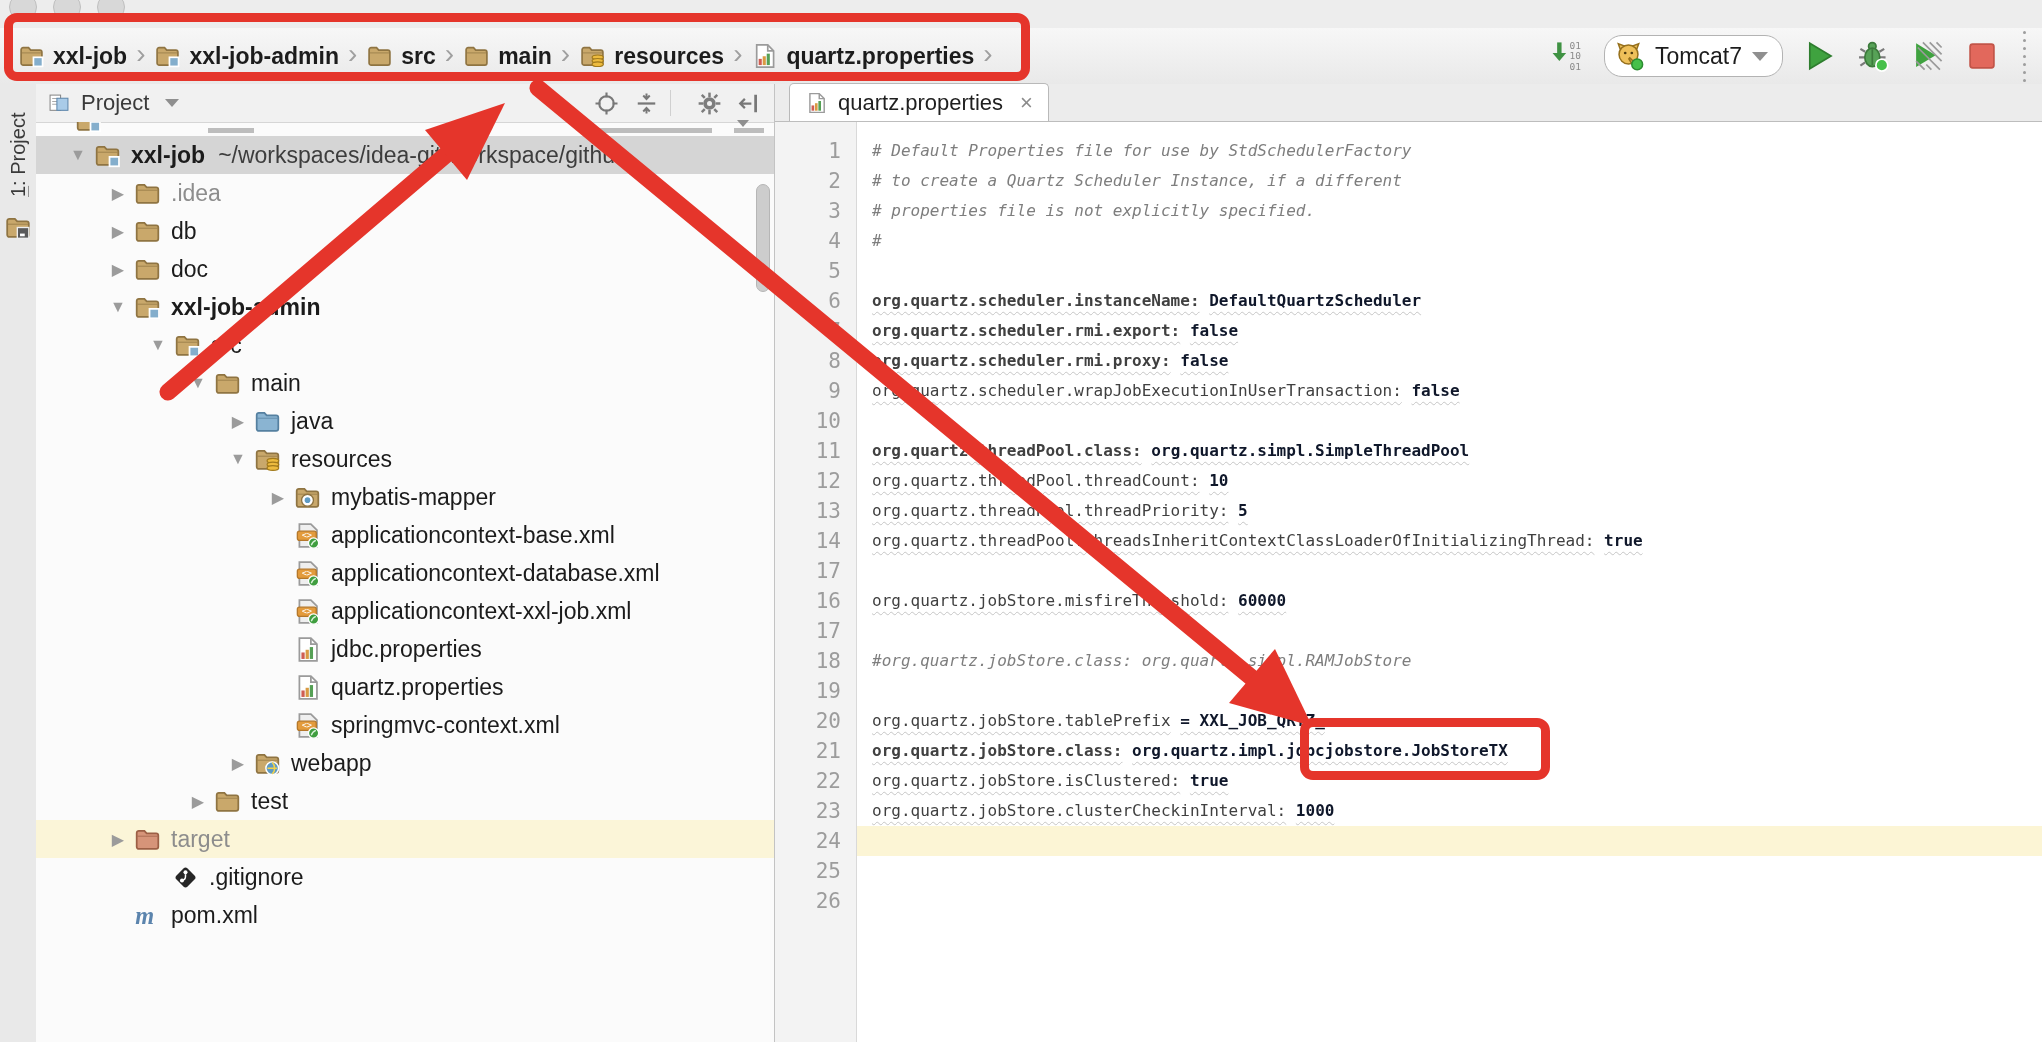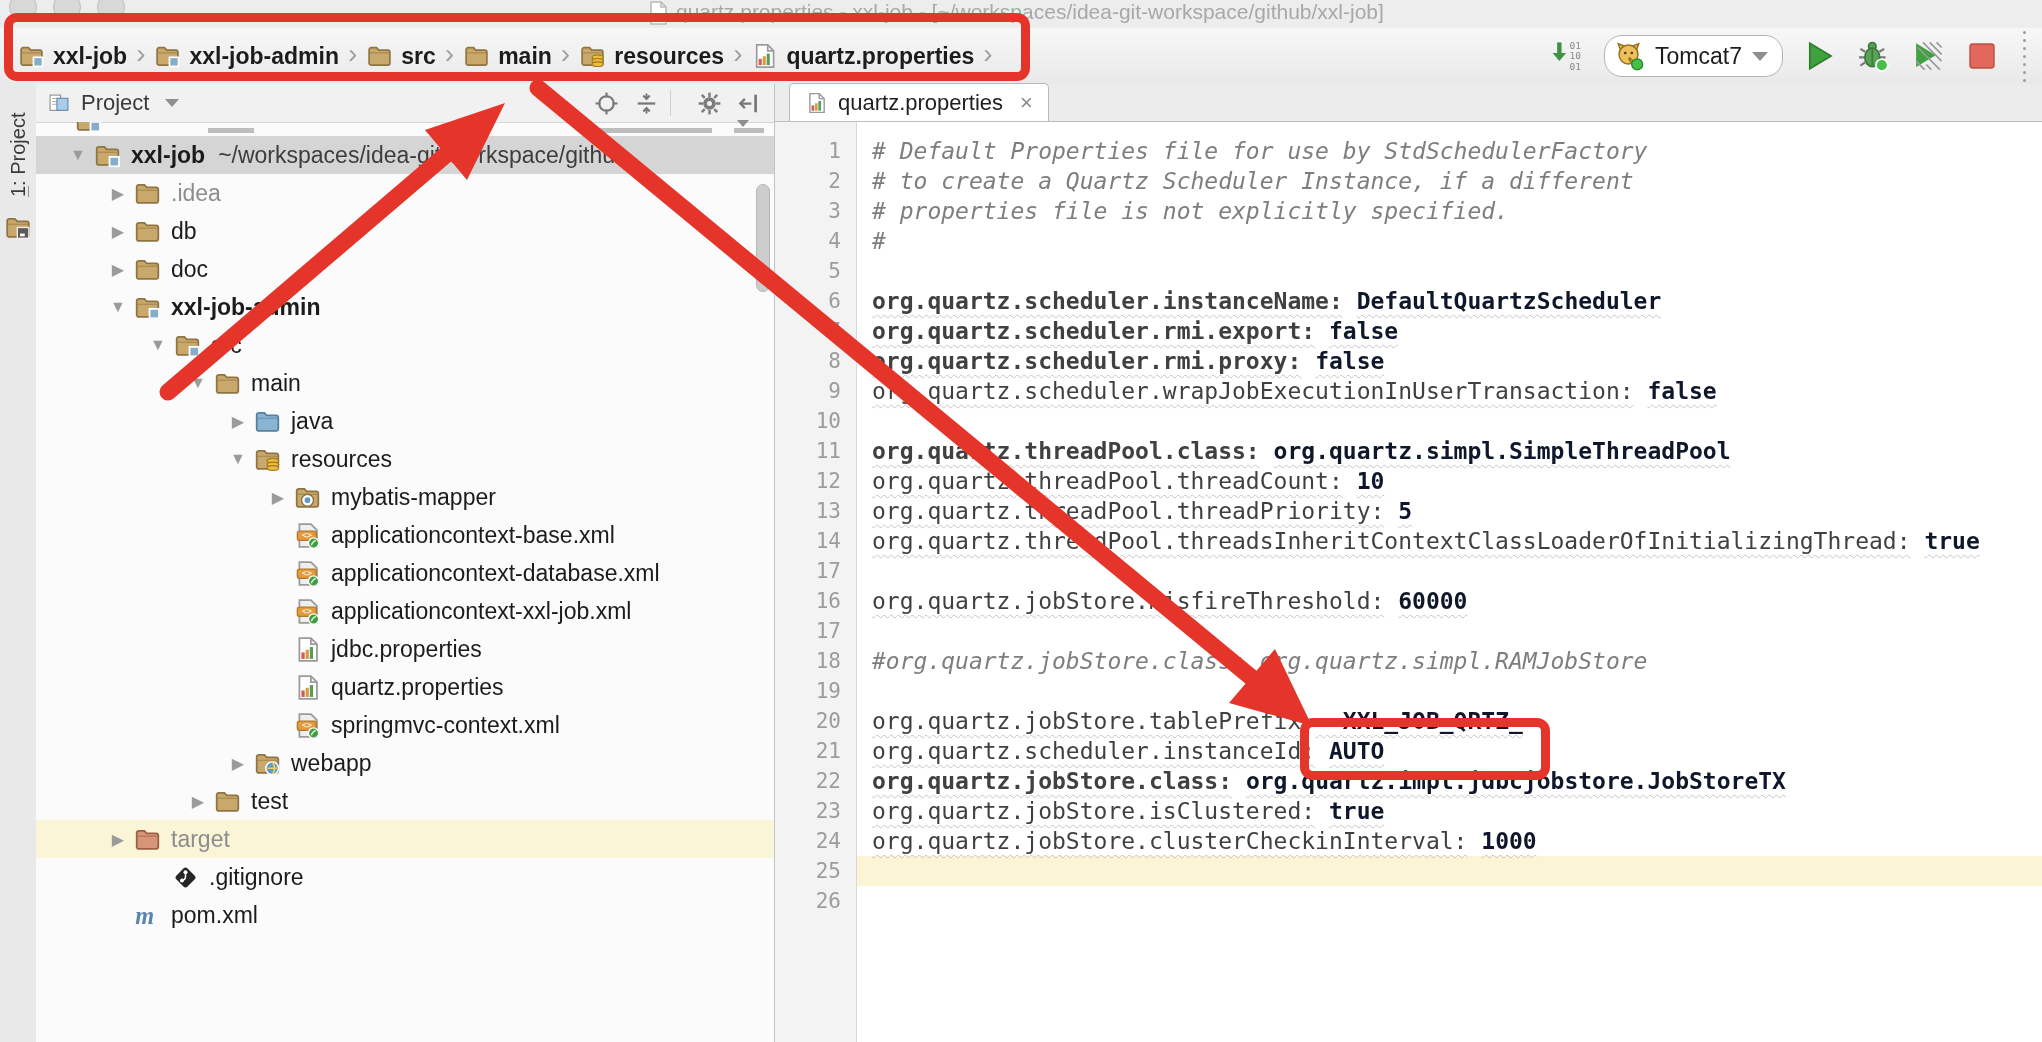--- a/index.html
+++ b/index.html
@@ -57,21 +57,21 @@
   
   .editor{position:absolute;left:775px;top:84px;right:0;bottom:0;background:#fff}
   .tabbar{height:38px;background:#ececec;border-bottom:1px solid #bdbdbd;display:flex;align-items:flex-end;box-sizing:border-box}
   .tab{margin-left:14px;height:38px;background:#fff;border:1px solid #b9b9b9;border-bottom:none;border-radius:5px 5px 0 0;
     display:flex;align-items:center;padding:0 15px;font-size:22px;color:#1f1f1f;gap:10px;box-sizing:border-box}
   .tab .ic{width:23px;height:22px}
   .tab-close{color:#8b8b8b;font-size:22px;margin-left:7px;line-height:1}
   .ebody{position:absolute;top:38px;left:0;right:0;bottom:0;display:flex}
   .gutter{width:82px;flex:none;background:#f3f3f3;border-right:1px solid #d9d9d9;padding:14px 15px 0 0;box-sizing:border-box;
     font-family:"DejaVu Sans Mono",monospace;font-size:21px;color:#9c9c9c;text-align:right;line-height:30px}
-  .code{flex:1;padding-top:14px;font-family:"DejaVu Sans Mono",monospace;font-size:23px;line-height:30px;overflow:hidden}
+  .code{flex:1;padding-top:14px;font-family:"DejaVu Sans Mono",monospace;font-size:16px;line-height:30px;overflow:hidden}
   .cline{height:30px;padding-left:15px;white-space:pre}
   .cline.caret{background:#fcf5d5}
   .tk-c{color:#7e7e7e;font-style:italic}
   .tk-k,.tk-kb{color:#404040}
   .tk-kb{font-weight:700}
   .tk-v{color:#0f172a;font-weight:700}
   .wv{text-decoration:underline;text-decoration-style:wavy;text-decoration-color:#c6c6c6;text-decoration-thickness:1px;text-underline-offset:5px}
   
   .anno{position:absolute;border:9px solid #e5352b;border-radius:13px;box-sizing:border-box;pointer-events:none}
   #annoBox1{left:4px;top:13px;width:1026px;height:68px}
@@ -82,29 +82,20 @@
 </style>
 </head>
 <body>
 
 <div id="window">
 
   <div class="titlebar">
     <span class="light" style="left:9px"></span>
     <span class="light" style="left:53px"></span>
     <span class="light" style="left:97px"></span>
-    <div class="title-wrap">
-      <span class="ic title-doc">
-        <svg viewBox="0 0 17 24">
-            <path d="M1 1h10l5 5v17H1z" fill="#fff" stroke="#b8b8b8" stroke-width="1.5"></path>
-            <path d="M11 1v5h5" fill="none" stroke="#b8b8b8" stroke-width="1.5"></path>
-          </svg>
-      </span>
-      <span>quartz.properties - xxl-job - [~/workspaces/idea-git-workspace/github/xxl-job]</span>
-    </div>
   </div>
 
   <div class="toolbar">
     <div class="crumbs" id="crumbs">
         <span class="crumb">
           <span class="ic">
             <svg viewBox="0 0 20 20">
               <path d="M2 5.2c0-.9.7-1.6 1.6-1.6h4.1l1.7 1.9h7c.9 0 1.6.7 1.6 1.6v8.3c0 .9-.7 1.6-1.6 1.6H3.6c-.9 0-1.6-.7-1.6-1.6z" fill="#c9a86b" stroke="#8f7442" stroke-width="1.3"></path>
               <path d="M2.6 7.6h14.8" stroke="#8f7442" stroke-width="1" opacity=".55"></path>
               <rect x="11.5" y="11" width="7" height="7" fill="#84aecc" stroke="#fff" stroke-width="1.3"></rect>
@@ -620,21 +611,20 @@
           <div class="cline"><span class="tk-kb wv">org.quartz.threadPool.class:</span><span class=""> </span><span class="tk-v wv">org.quartz.simpl.SimpleThreadPool</span></div>
           <div class="cline"><span class="tk-k wv">org.quartz.threadPool.threadCount:</span><span class=""> </span><span class="tk-v wv">10</span></div>
           <div class="cline"><span class="tk-k wv">org.quartz.threadPool.threadPriority:</span><span class=""> </span><span class="tk-v wv">5</span></div>
           <div class="cline"><span class="tk-k wv">org.quartz.threadPool.threadsInheritContextClassLoaderOfInitializingThread:</span><span class=""> </span><span class="tk-v wv">true</span></div>
           <div class="cline"></div>
           <div class="cline"><span class="tk-k wv">org.quartz.jobStore.misfireThreshold:</span><span class=""> </span><span class="tk-v wv">60000</span></div>
           <div class="cline"></div>
           <div class="cline"><span class="tk-c">#org.quartz.jobStore.class: org.quartz.simpl.RAMJobStore</span></div>
           <div class="cline"></div>
           <div class="cline"><span class="tk-k wv">org.quartz.jobStore.tablePrefix</span><span class=""> </span><span class="tk-v wv">= XXL_JOB_QRTZ_</span></div>
-          <div class="cline"><span class="tk-k wv">org.quartz.scheduler.instanceId:</span><span class=""> </span><span class="tk-v wv">AUTO</span></div>
           <div class="cline"><span class="tk-kb wv">org.quartz.jobStore.class:</span><span class=""> </span><span class="tk-v wv">org.quartz.impl.jdbcjobstore.JobStoreTX</span></div>
           <div class="cline"><span class="tk-k wv">org.quartz.jobStore.isClustered:</span><span class=""> </span><span class="tk-v wv">true</span></div>
           <div class="cline"><span class="tk-k wv">org.quartz.jobStore.clusterCheckinInterval:</span><span class=""> </span><span class="tk-v wv">1000</span></div>
           <div class="cline caret"></div>
         </div>
     </div>
   </div>
 
   <svg id="arrows" width="2042" height="1042">
     <g stroke="#e5352b" fill="#e5352b">

